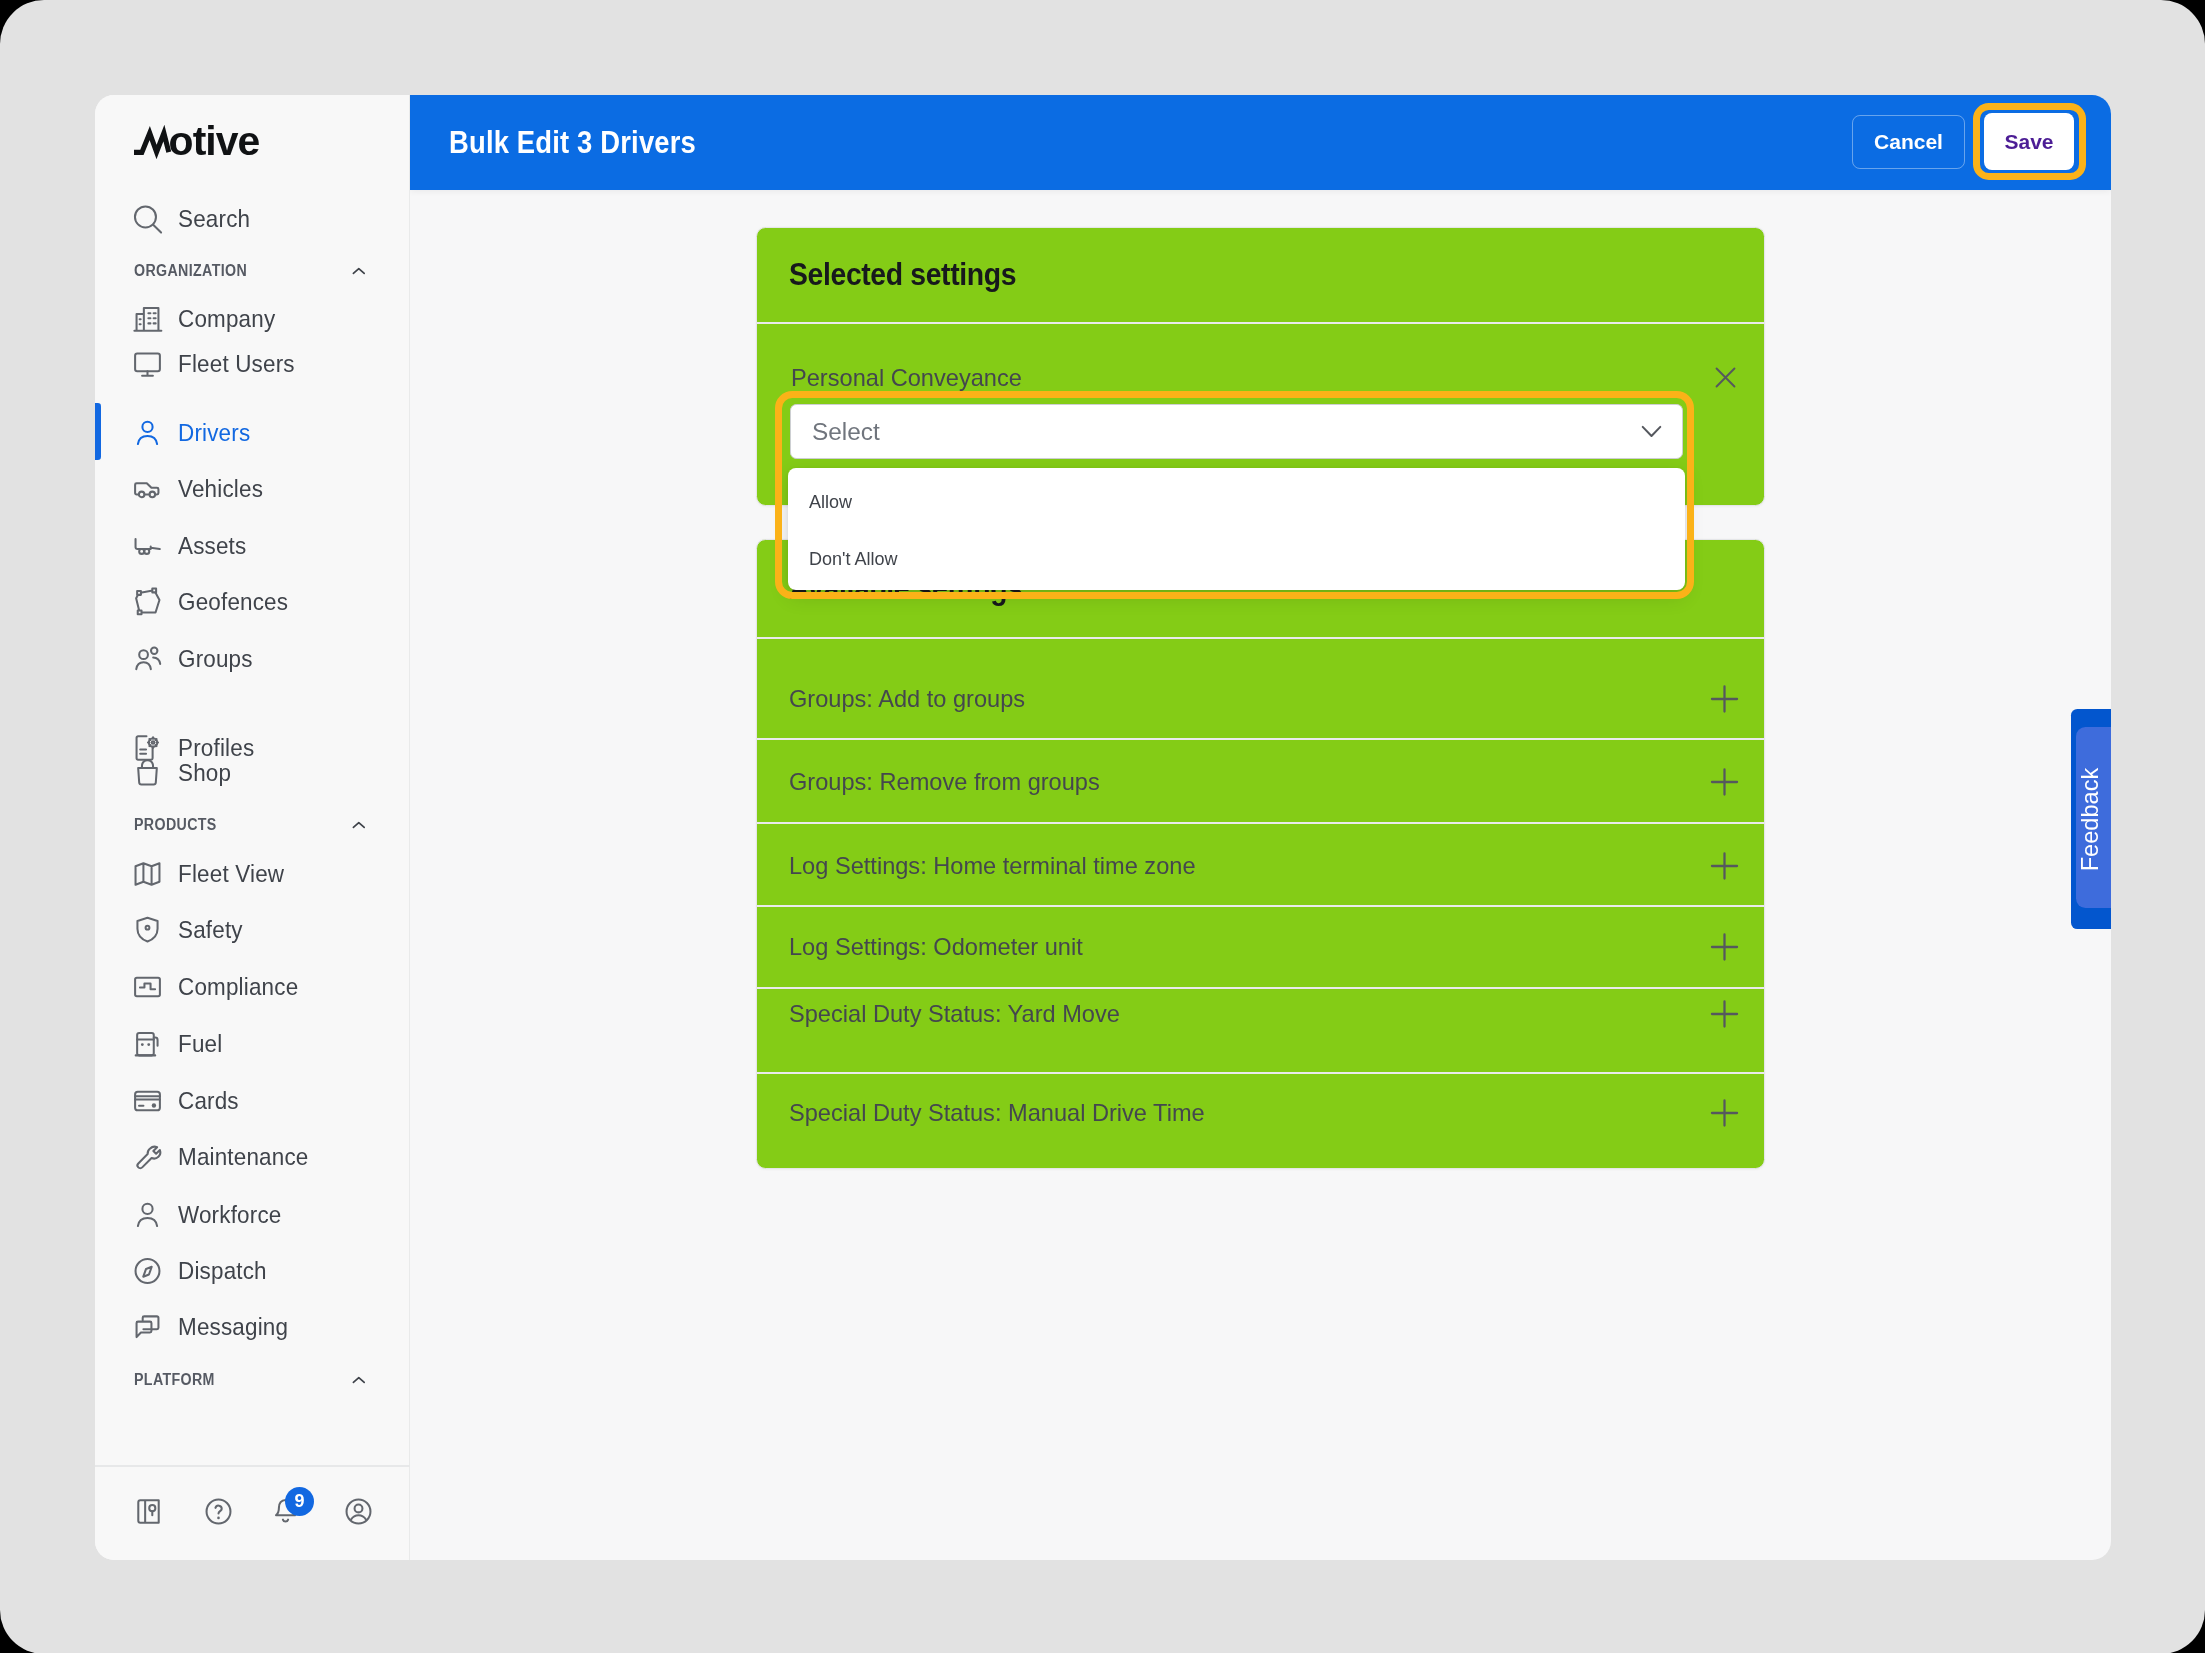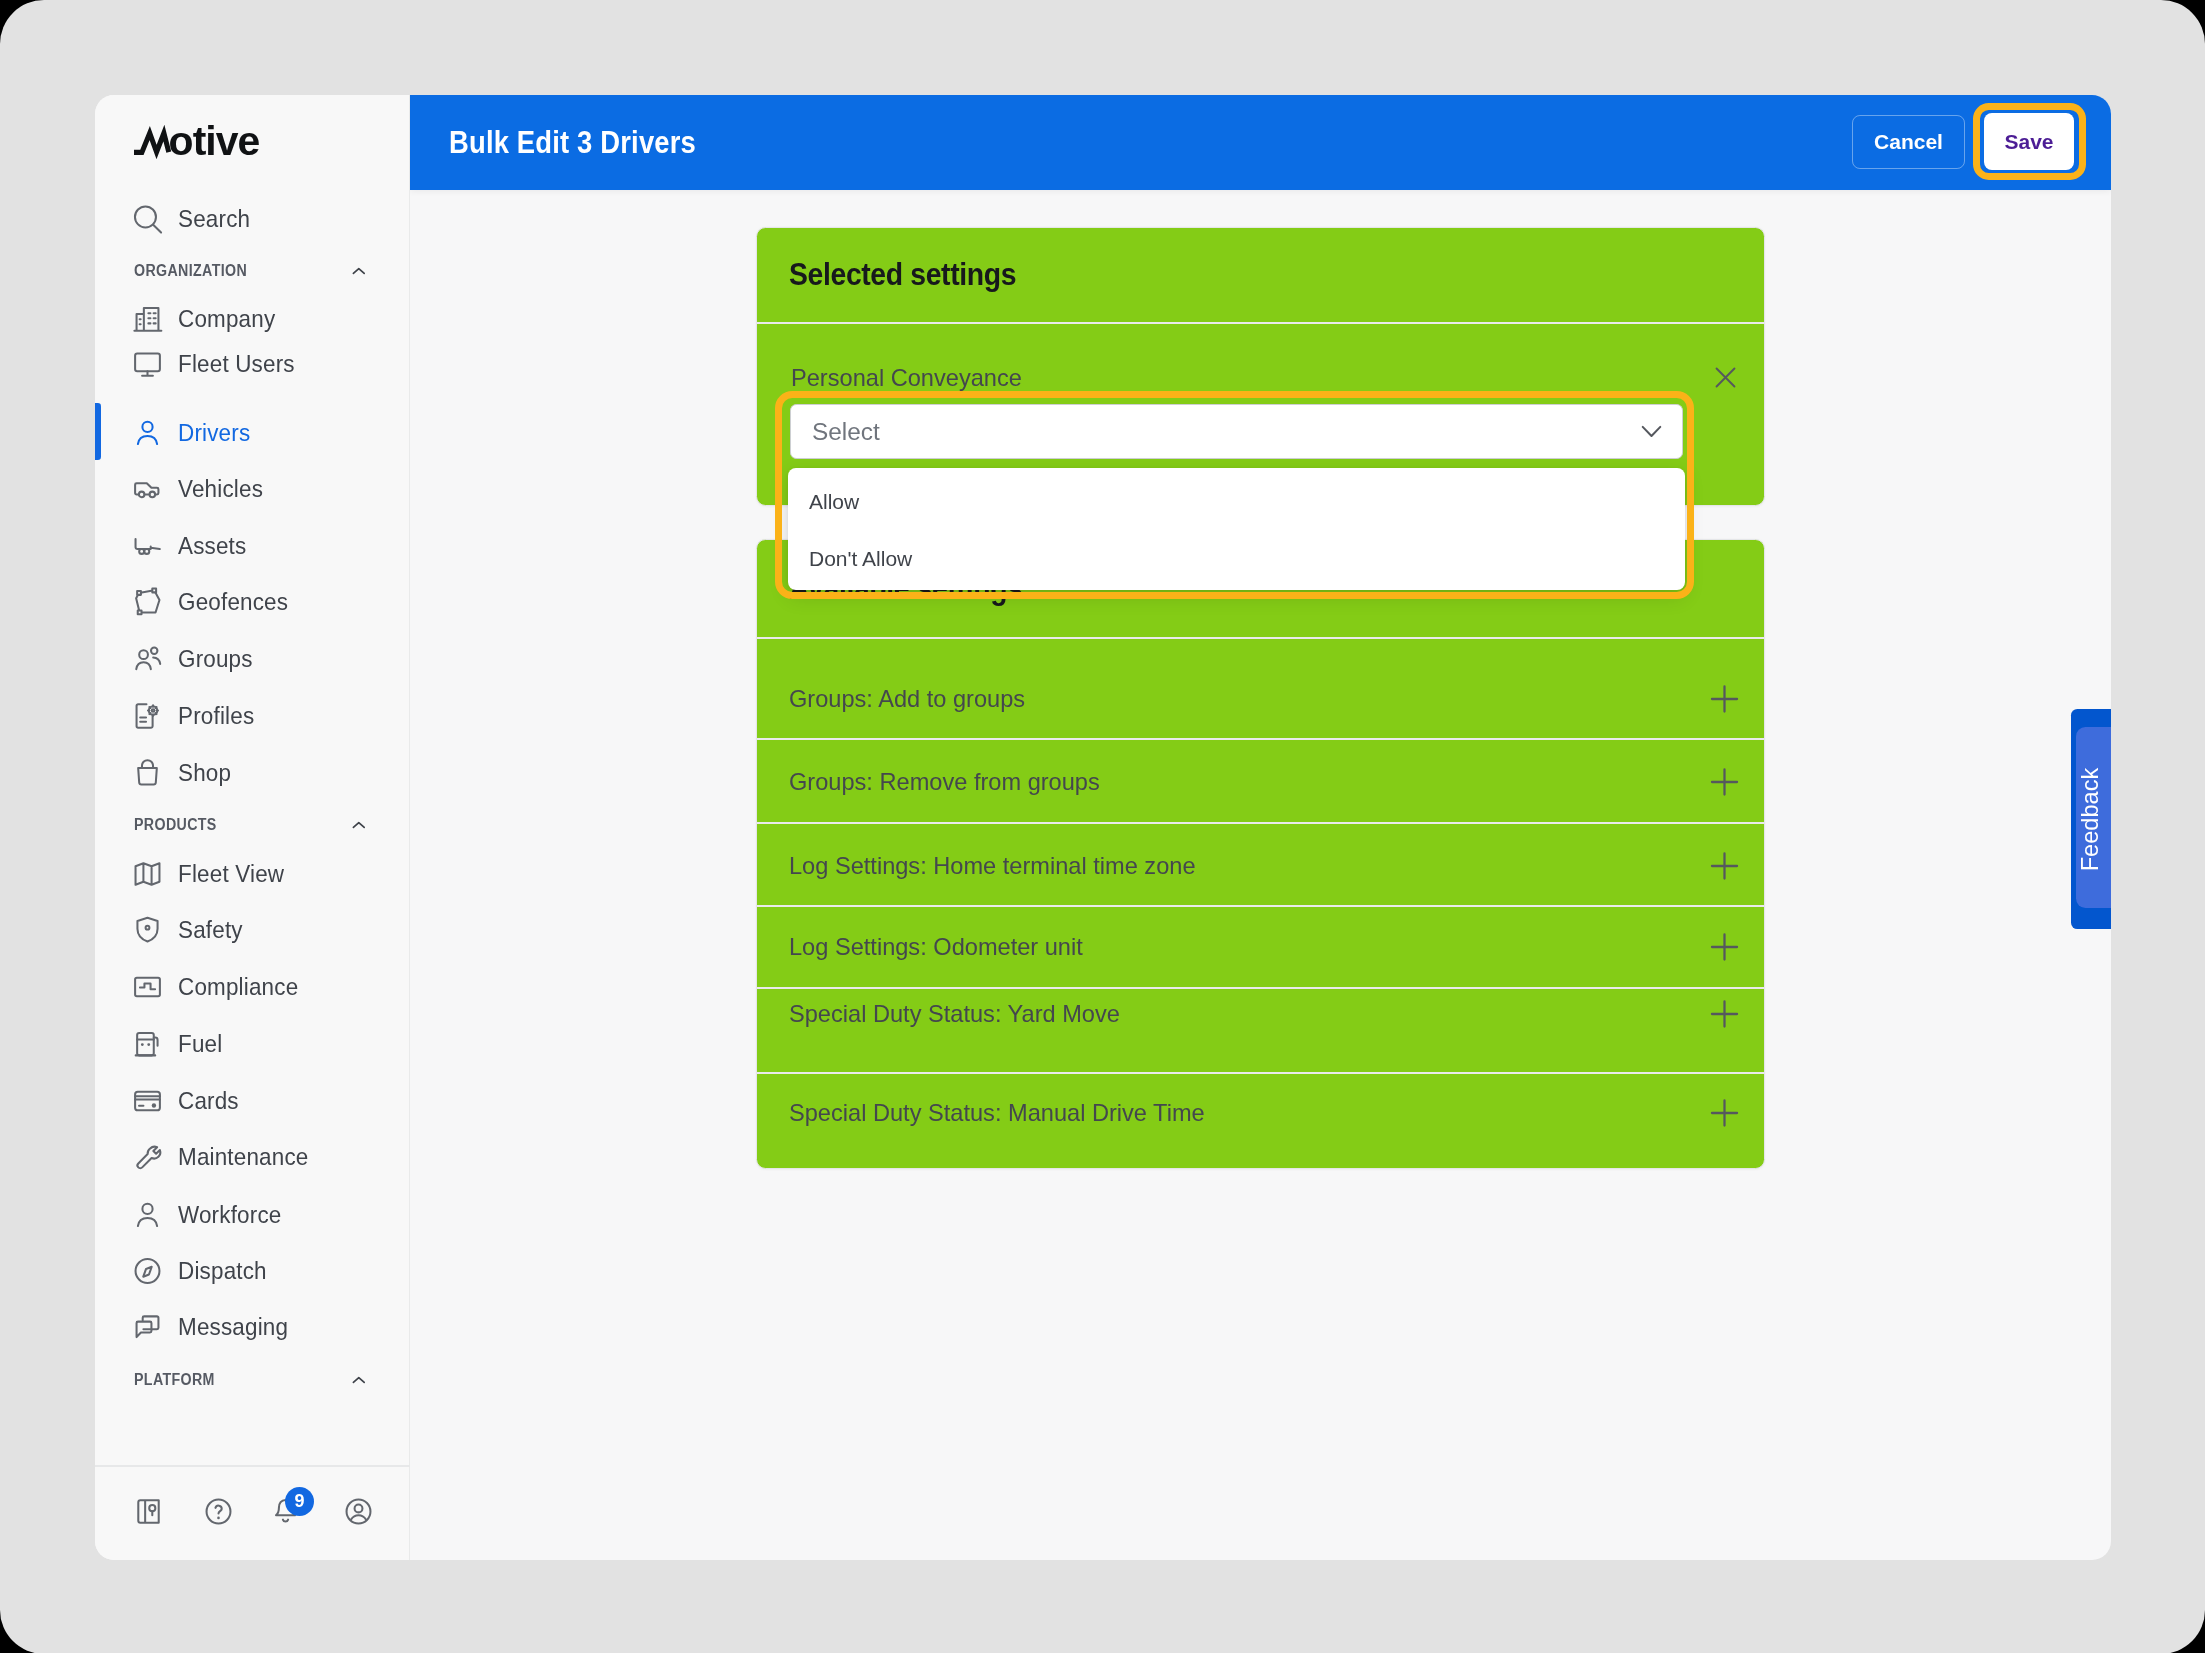--- a/index.html
+++ b/index.html
@@ -32,21 +32,21 @@
   .row { position:absolute; left:0; width:100%; }
   .row .tx { position:absolute; left:32px; top:50%; transform:translateY(-50%); font-size:23.6px; color:#44474E; }
   .plus { position:absolute; right:22px; top:50%; transform:translateY(-50%); width:35px; height:35px; }
   .rowline { position:absolute; left:0; width:100%; height:1.6px; background:#EAEAEC; }
   .pclabel { position:absolute; left:34px; top:150px; transform:translateY(-50%); font-size:23.6px; color:#44474E; }
   .xicon { position:absolute; left:954px; top:135px; width:29px; height:29px; }
   .selectbox { position:absolute; left:33px; top:176px; width:893px; height:55px; background:#fff; border:1.6px solid #CDCFD2; border-radius:6.3px; }
   .selectbox .ph { position:absolute; left:21px; top:50%; transform:translateY(-50%); font-size:24.4px; color:#70757D; }
   .selectbox svg { position:absolute; right:19.7px; top:50%; transform:translateY(-50%); }
   .menu { position:absolute; left:693px; top:373px; width:897px; height:122px; background:#fff; border-radius:7.9px; box-shadow:0 6.3px 20.5px rgba(0,0,0,0.13), 0 1.6px 4.7px rgba(0,0,0,0.06); }
-  .menu .item { position:absolute; left:21px; transform:translateY(-50%); font-size:21px; color:#3F434A; }
+  .menu .item { position:absolute; left:21px; transform:translateY(-50%); font-size:18px; color:#3F434A; }
   .ring1 { position:absolute; left:680px; top:296px; width:919px; height:208px; border:7px solid #FBB218; border-radius:17.3px; }
   .fb-outer { position:absolute; left:1976px; top:614px; width:40px; height:220px; background:#0356CE; border-radius:6.3px 0 0 6.3px; }
   .fb-inner { position:absolute; left:1981px; top:632px; width:35px; height:181px; background:#3E6CDC; border-radius:9.5px 0 0 9.5px; }
   .fb-text { position:absolute; left:1976px; top:614px; width:40px; height:220px; display:flex; align-items:center; justify-content:center; }
   .fb-text span { transform:rotate(-90deg); white-space:nowrap; color:#fff; font-size:23.6px; }
 </style>
 </head>
 <body>
 <div class="page">
   <div class="window">
@@ -123,21 +123,21 @@
         </div>
       <div class="navitem" style="top:535px;">
           <span class="ic"><svg width="35" height="35" viewBox="0 0 24 24">
               <circle cx="9.3" cy="9" r="3" stroke="#63676E" stroke-width="1.4" fill="none" stroke-linecap="round" stroke-linejoin="round"></circle>
               <path d="M4.3 19c.4-3 2.3-4.8 5-4.8s4.6 1.8 5 4.8" stroke="#63676E" stroke-width="1.4" fill="none" stroke-linecap="round" stroke-linejoin="round"></path>
               <circle cx="16.6" cy="6.3" r="2.2" stroke="#63676E" stroke-width="1.4" fill="none" stroke-linecap="round" stroke-linejoin="round"></circle>
               <path d="M15.9 11c2.7.1 4.4 1.7 4.8 4.4" stroke="#63676E" stroke-width="1.4" fill="none" stroke-linecap="round" stroke-linejoin="round"></path>
             </svg></span>
           <div class="tx">Groups</div>
         </div>
-      <div class="navitem" style="top:592px;padding-left:11px;">
+      <div class="navitem" style="top:624px;padding-left:11px;">
           <span class="ic"><svg width="35" height="35" viewBox="0 0 24 24">
               <path d="M15.5 11.8V19a1 1 0 0 1-1 1h-9a1 1 0 0 1-1-1V5a1 1 0 0 1 1-1h5.8" stroke="#63676E" stroke-width="1.4" fill="none" stroke-linecap="round" stroke-linejoin="round"></path>
               <path d="M7 13h4 M7 16h4" stroke="#63676E" stroke-width="1.4" fill="none" stroke-linecap="round" stroke-linejoin="round"></path>
               <circle cx="15.8" cy="8.2" r="2.9" stroke="#63676E" stroke-width="1.4" fill="none" stroke-linecap="round" stroke-linejoin="round"></circle>
               <circle cx="15.8" cy="8.2" r="0.9" stroke="#63676E" stroke-width="1.4" fill="none" stroke-linecap="round" stroke-linejoin="round"></circle>
               <path d="M15.8 4.6v1 M15.8 10.9v1 M19.2 8.2h-1 M12.3 8.2h1 M18.2 5.8l-.7.7 M13.3 10.7l.7-.7 M18.2 10.7l-.7-.7 M13.3 5.8l.7.7" stroke="#63676E" stroke-width="1.4" fill="none" stroke-linecap="round" stroke-linejoin="round"></path>
             </svg></span>
           <div class="tx">Profiles</div>
         </div>
       <div class="navitem" style="top:649px;">

